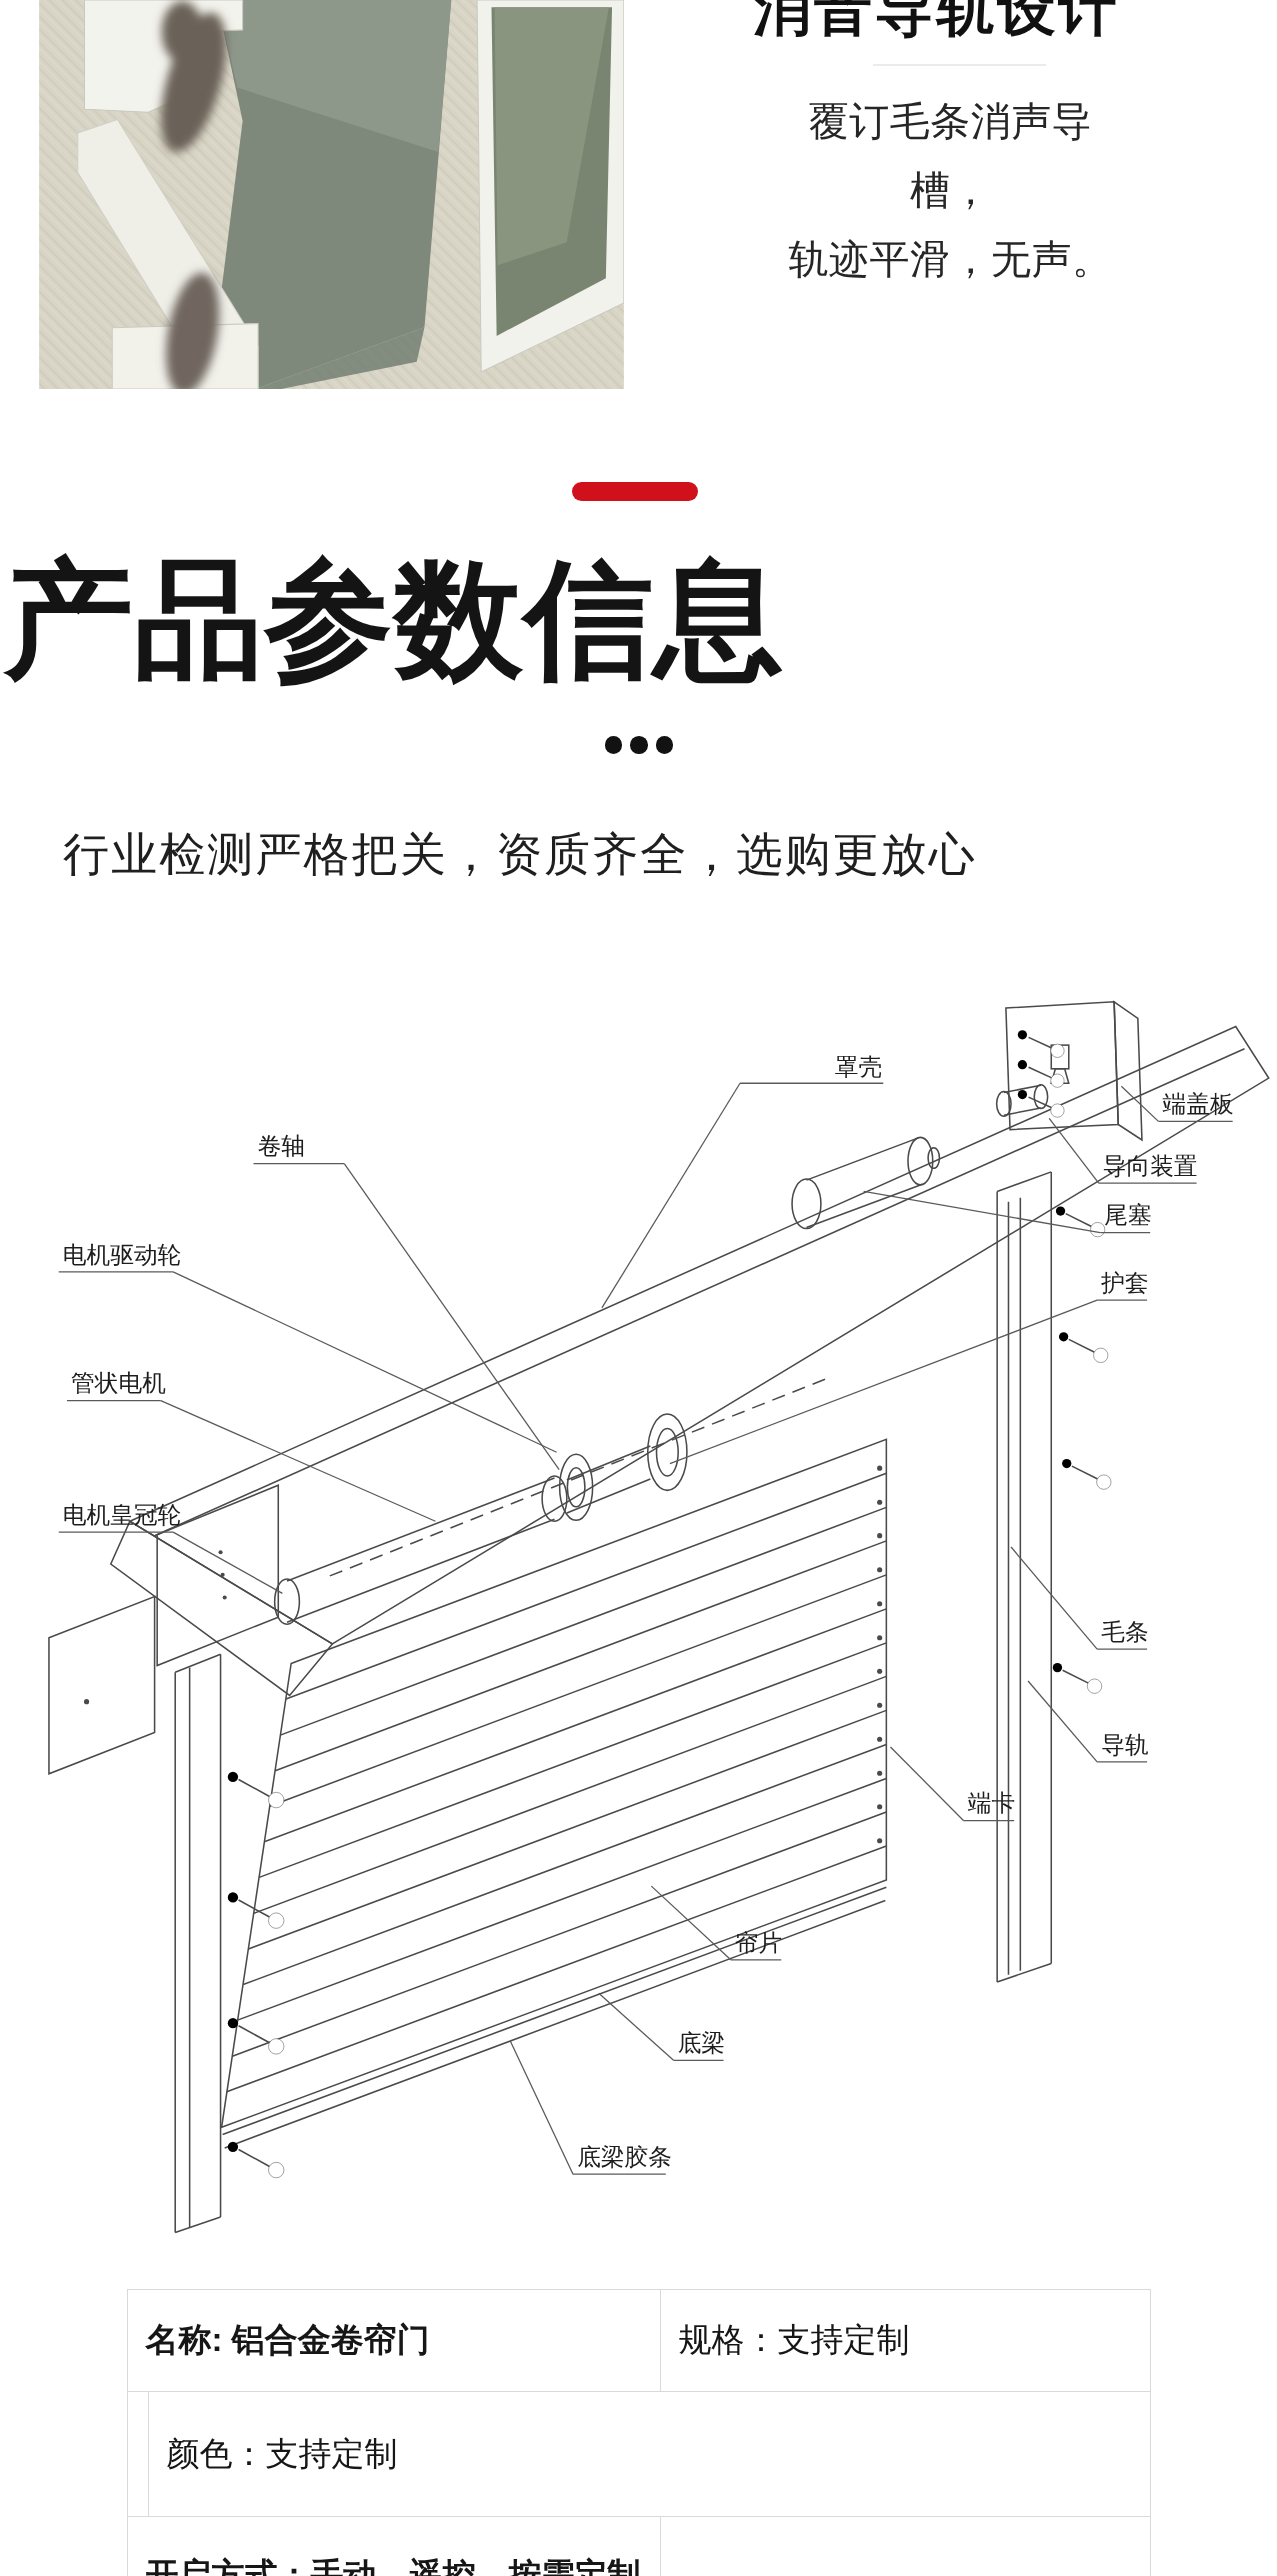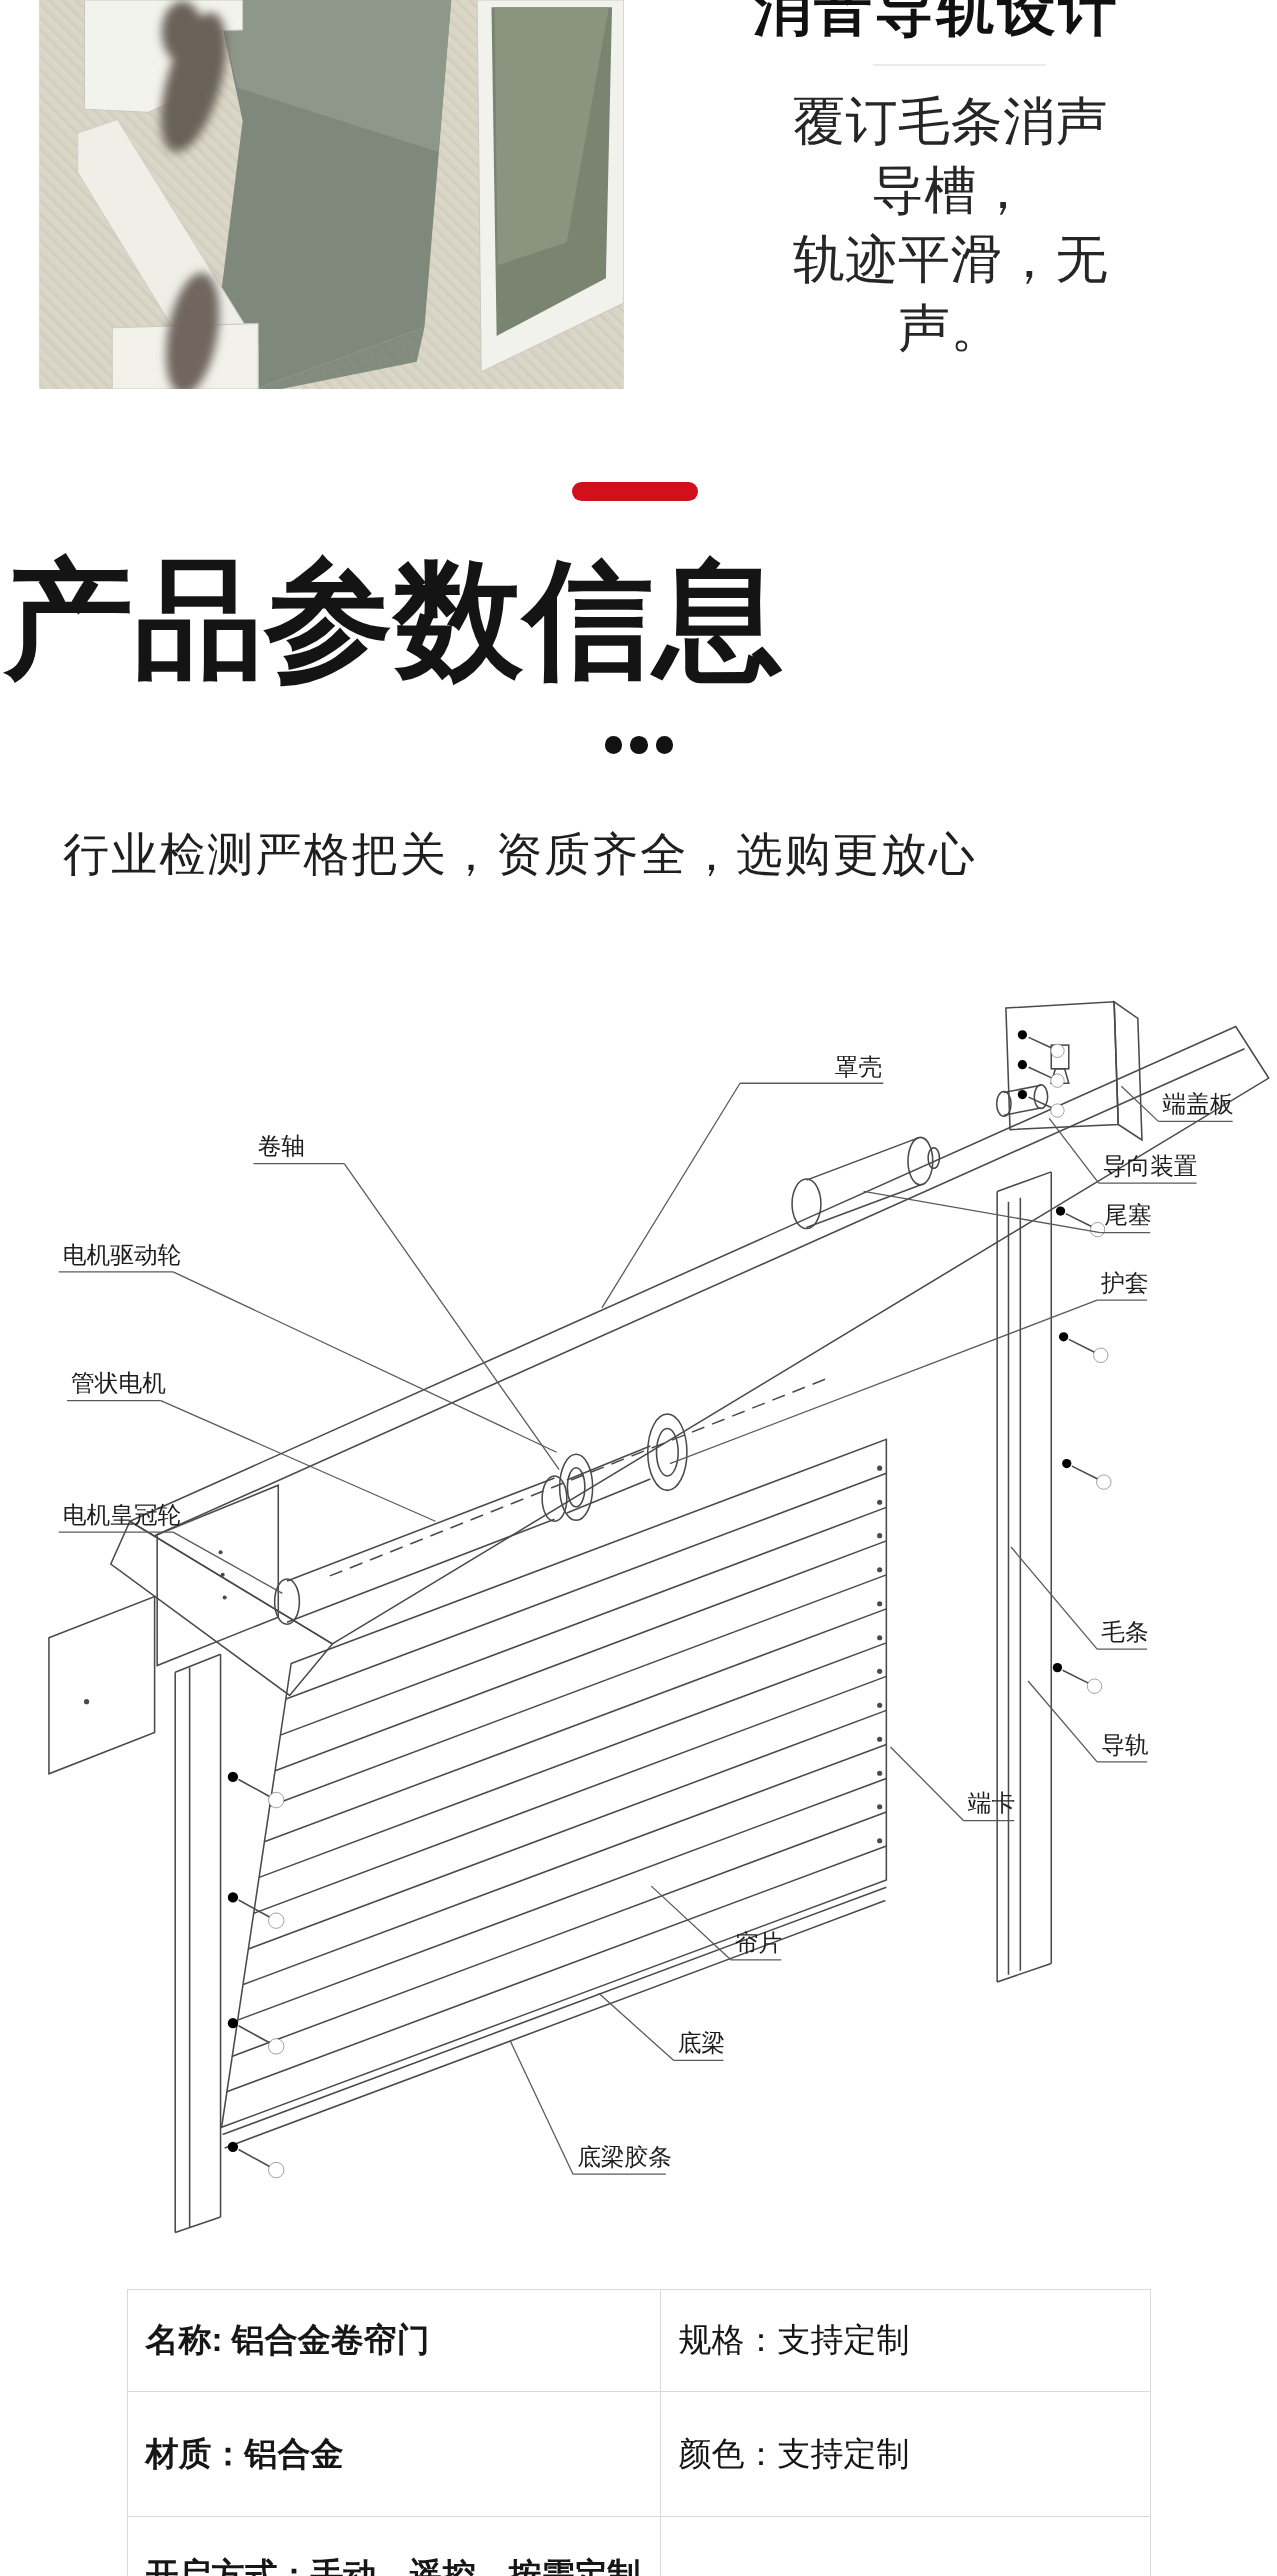--- a/index.html
+++ b/index.html
@@ -13,21 +13,21 @@
   
   .photo{left:39px;top:0;width:585px;height:389px;overflow:hidden;}
   .hero-title{
     left:753px;top:-19.6px;width:526px;height:77px;
     font-size:58px;font-weight:700;letter-spacing:3.1px;color:#111;
     line-height:58px;white-space:nowrap;
   }
   .hero-divider{left:873px;top:64px;width:173px;height:2.1px;background:#ebebeb;}
   .hero-desc{
     left:770px;top:87px;width:361px;text-align:center;
-    font-size:52px;line-height:69px;color:#262626;letter-spacing:0.5px;
+    font-size:40px;line-height:69px;color:#262626;letter-spacing:0.5px;
   }
 
   
   .accent-bar{left:572px;top:482px;width:126px;height:19px;border-radius:9.8px;background:#d0111b;}
   .section-title{
     left:4px;top:556px;width:1278px;text-align:left;
     font-family:"Liberation Serif","DejaVu Serif",serif;
     font-size:129px;line-height:129px;font-weight:700;color:#141414;letter-spacing:1px;
   }
   .section-dots{left:0;top:736px;width:1278px;display:flex;justify-content:center;gap:8.2px;}
@@ -312,21 +312,20 @@
     <text x="1120" y="4201">底梁胶条</text>
   </g>
 </svg>
 
 <div class="abs spec-table">
   <div class="t-row h1">
     <div class="cell cell-left">名称: 铝合金卷帘门</div>
     <div class="cell cell-right">规格：支持定制</div>
   </div>
   <div class="t-row h2">
-    <div class="cell cell-left">材质：铝合金</div>
     <div class="cell cell-right">颜色：支持定制</div>
   </div>
   <div class="t-row h3">
     <div class="cell cell-left nowrap">开启方式：手动，遥控，按需定制</div>
     <div class="cell cell-right"></div>
   </div>
 
 </div>
 
 

